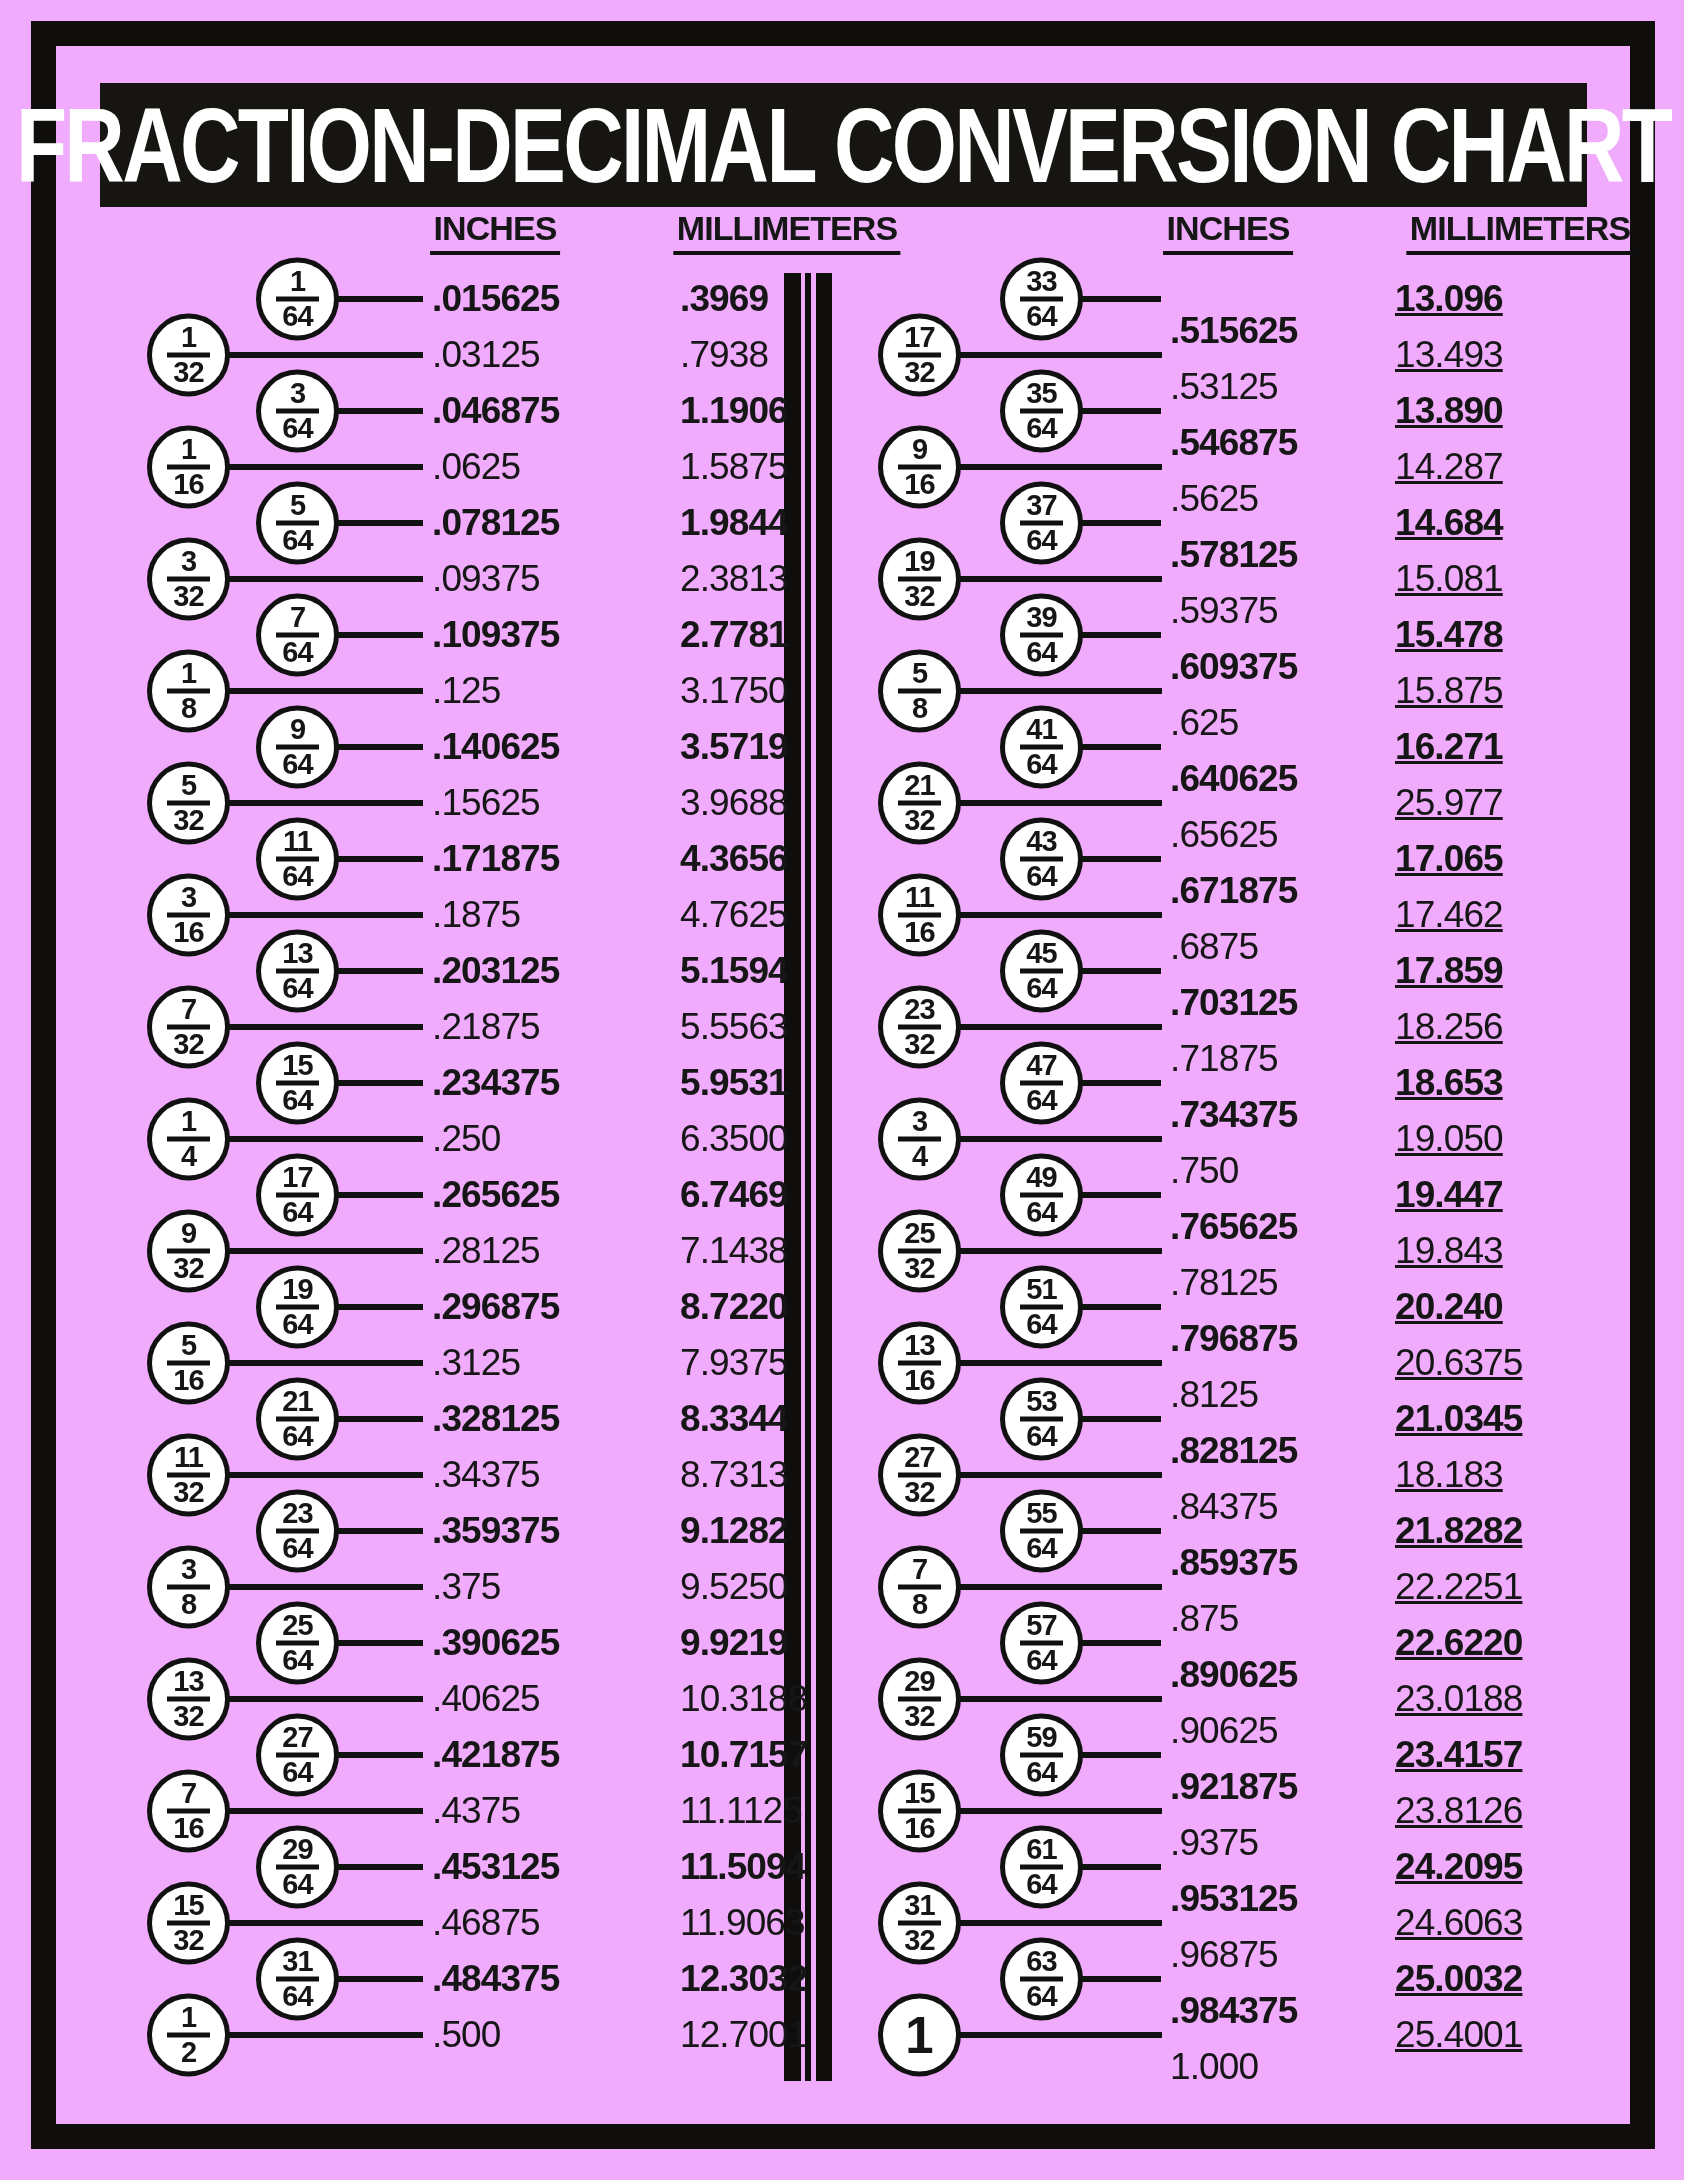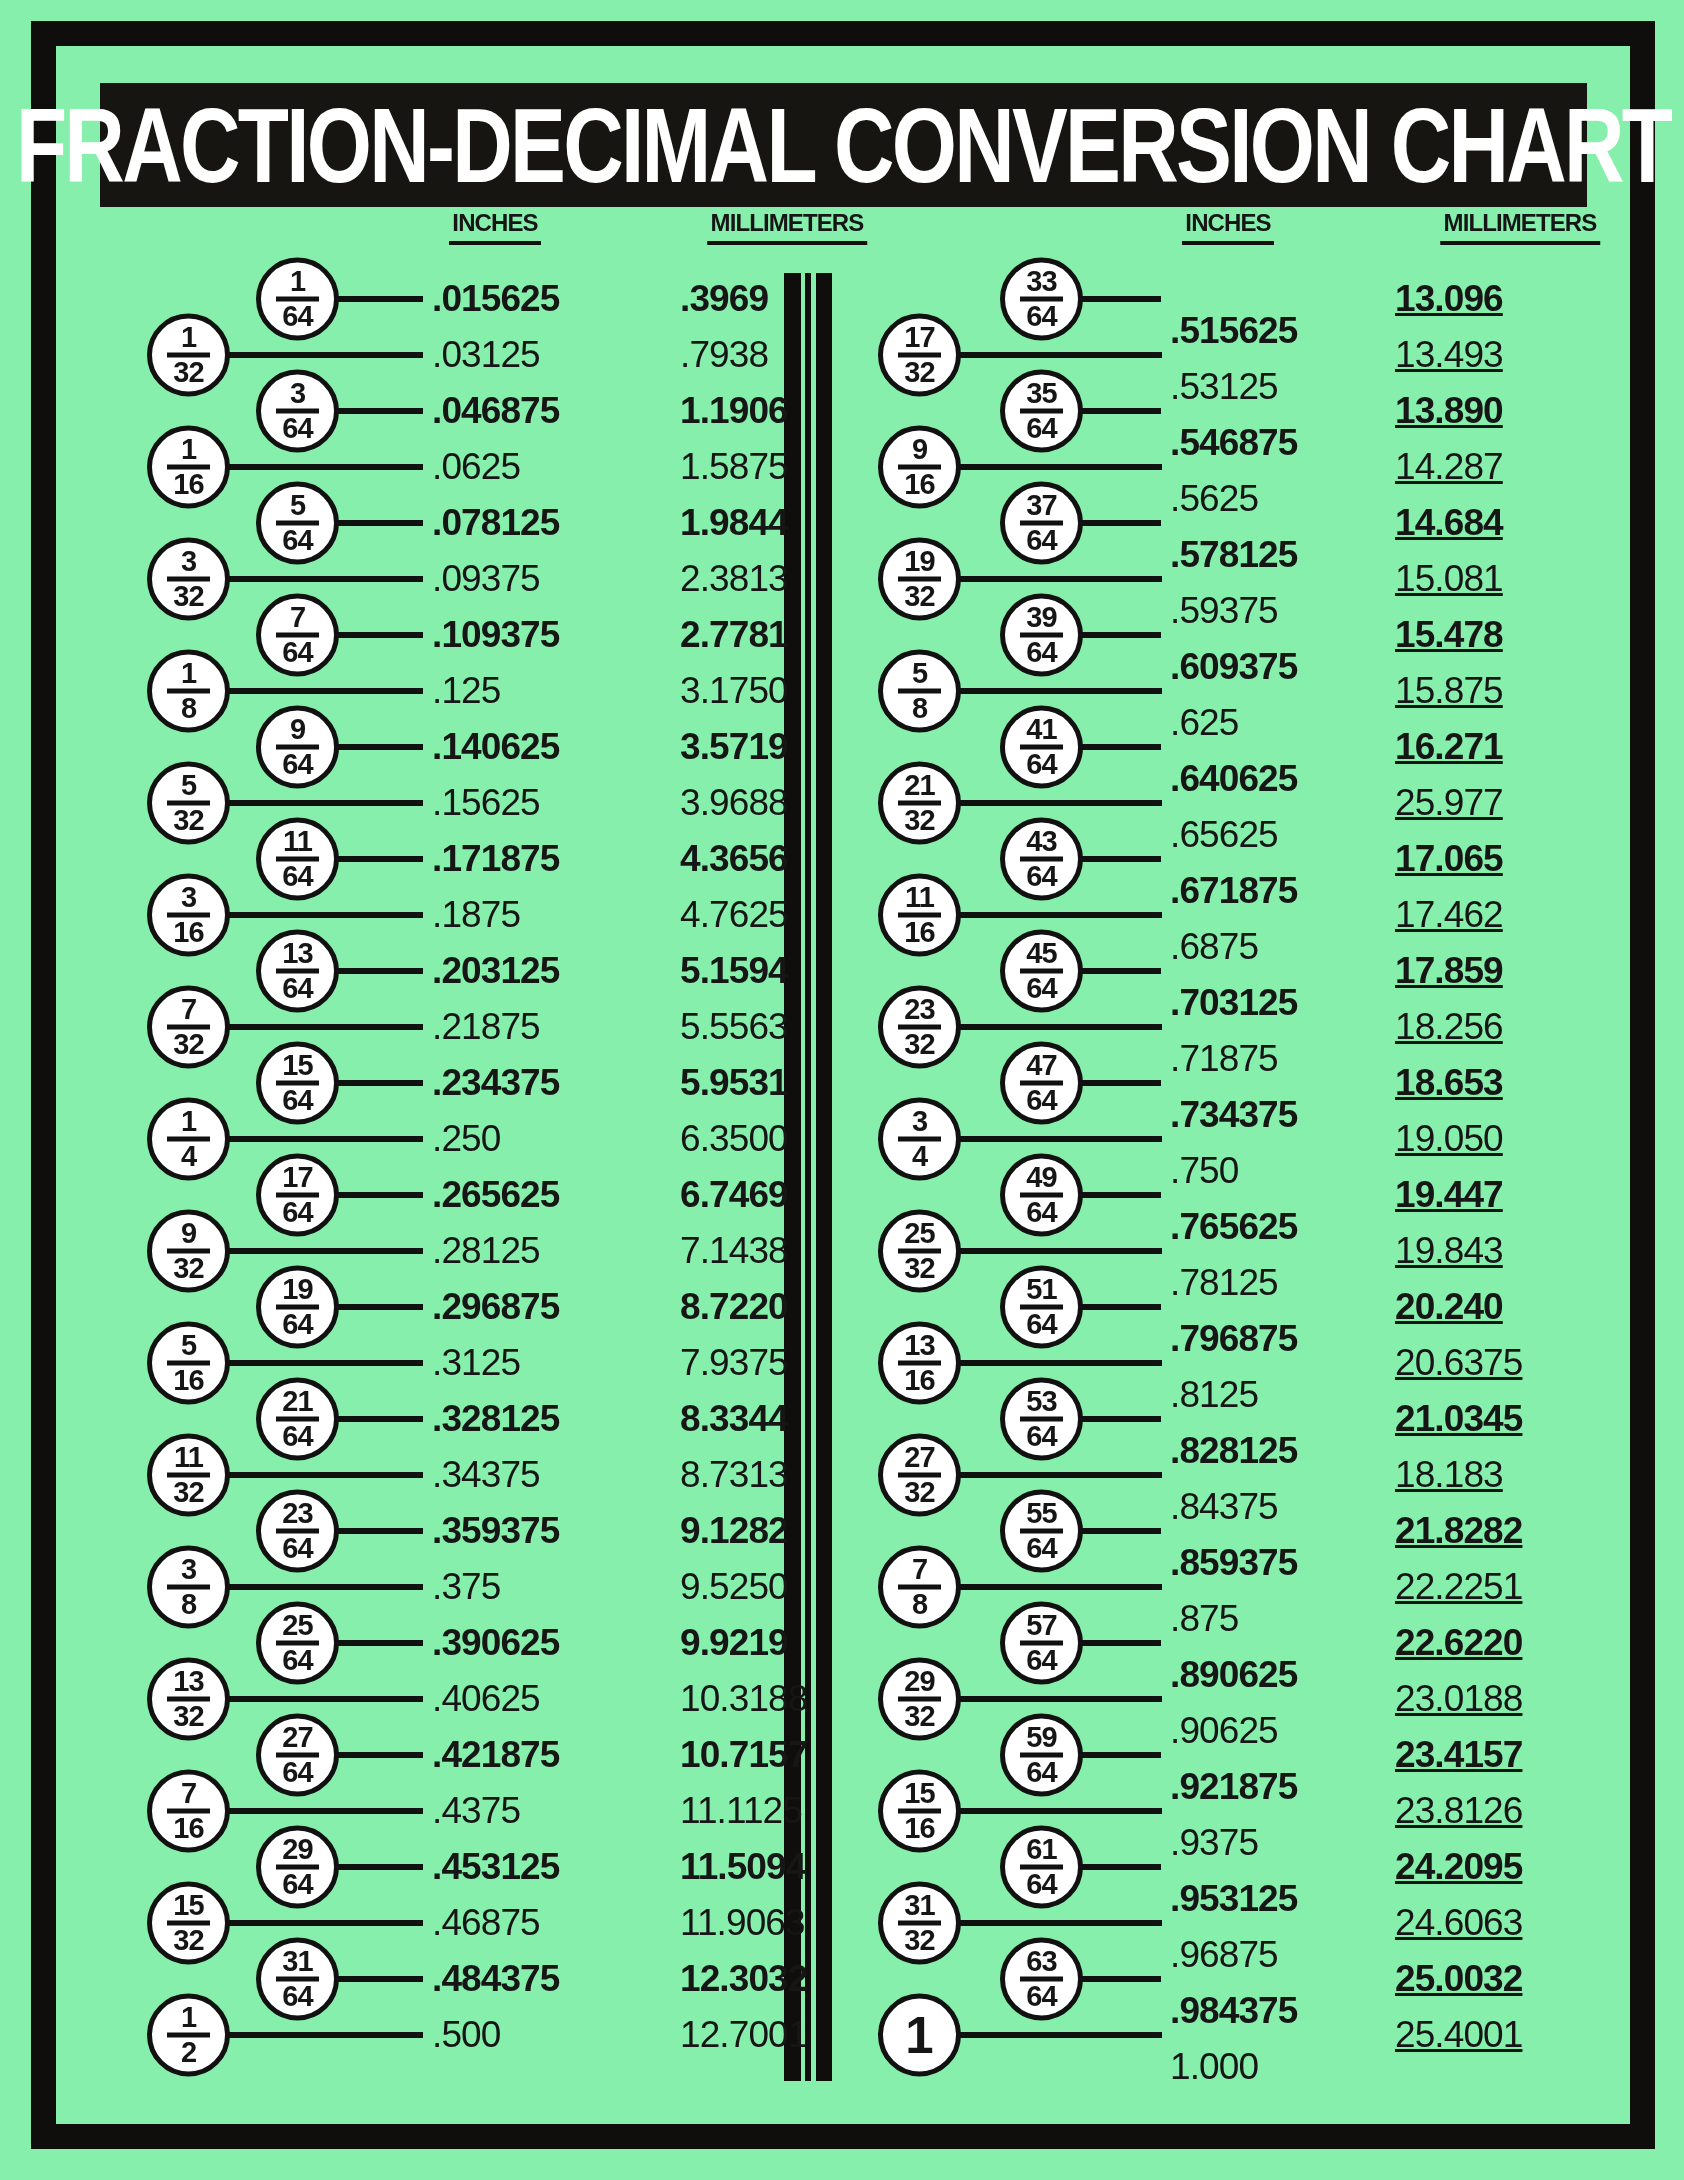--- a/index.html
+++ b/index.html
@@ -1,34 +1,34 @@
 <!DOCTYPE html>
 <html style="font-size:13.6px"><head>
 <meta charset="utf-8">
 <style>
   html,body { margin:0; padding:0; background:#ffffff; }
   .page {
-    position:relative; width:1685px; height:2181px; background:#86efac;
+    position:relative; width:1685px; height:2181px; background:#f0abfc;
     font-family:"Liberation Sans", sans-serif; color:#161616; overflow:hidden;
   }
   .frame {
     position:absolute; left:31px; top:21px; width:1624px; height:2128px;
     border:25px solid #0f0e0c; box-sizing:border-box; background:transparent;
   }
   .banner {
     position:absolute; left:100px; top:83px; width:1487px; height:124px;
     background:#161511; display:flex; align-items:center; justify-content:center;
   }
   .banner .title {
     color:#ffffff; font-weight:bold; font-size:106px; letter-spacing:-3.4px;
     transform:scaleX(0.79); white-space:nowrap; line-height:1;
   }
   .hdr {
     position:absolute; top:211px; transform:translateX(-50%);
-    font-weight:bold; font-size:24px; letter-spacing:-0.9px; white-space:nowrap;
+    font-weight:bold; font-size:34px; letter-spacing:-0.9px; white-space:nowrap;
     border-bottom:4.3px solid #111; padding:0 3.4px 6px 3.4px; line-height:1;
   }
   .hdr.li { left:495px; }  .hdr.lm { left:787px; }
   .hdr.ri { left:1228px; } .hdr.rm { left:1520px; }
 
   .divbar { position:absolute; top:273px; height:1808px; background:#0f0e0c; }
   .divbar.d1 { left:784px; width:17px; }
   .divbar.d2 { left:805px; width:6px; }
   .divbar.d3 { left:816px; width:16px; }
 

